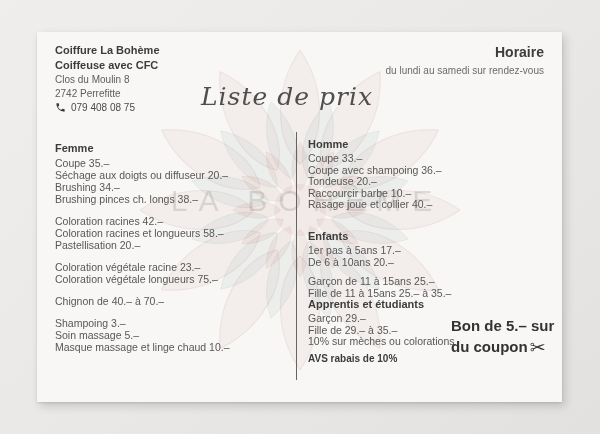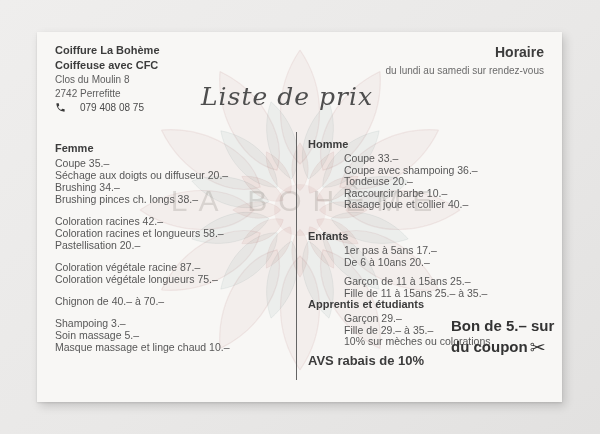--- a/index.html
+++ b/index.html
@@ -20,43 +20,43 @@
   .wm-text{
     position:absolute;left:105px;top:152px;width:330px;text-align:center;
     font-size:30px;letter-spacing:11px;white-space:nowrap;
     color:rgba(125,118,110,0.22);pointer-events:none;
   }
   
   .info{position:absolute;left:18px;top:11px;}
   .biz-name{font-size:11px;font-weight:700;color:#3c3c3c;line-height:15px;}
   .biz-owner{font-size:10px;font-weight:700;color:#3c3c3c;line-height:14px;margin-bottom:9px;}
   .addr{font-size:10px;color:#5d5d5d;line-height:14px;}
-  .phone-row{display:flex;align-items:flex-end;gap:14px;font-size:10px;color:#4a4a4a;margin-top:1px;}
+  .phone-row{display:flex;align-items:flex-end;gap:5px;font-size:10px;color:#4a4a4a;margin-top:1px;}
   .phone-row svg{display:block;}
   .title{
     position:absolute;left:140px;top:50px;width:220px;text-align:center;
     font-family:"DejaVu Serif",serif;font-style:italic;
     font-size:25px;color:#4e4e4e;letter-spacing:1px;
   }
   .hours{position:absolute;right:18px;top:12px;text-align:right;}
   .hours-label{font-size:14px;font-weight:700;color:#3c3c3c;}
   .hours-text{font-size:10px;color:#6b6b6b;margin-top:5px;}
   
   .col-header{font-size:11px;font-weight:700;color:#3c3c3c;line-height:13px;margin-bottom:2px;}
   .line{font-size:10.5px;color:#575757;line-height:12px;}
   .group{margin-bottom:10px;}
   .col-left{position:absolute;left:18px;top:110px;width:235px;}
   .divider{position:absolute;left:259px;top:100px;width:1px;height:248px;background:#646464;}
   .sec{position:absolute;left:271px;width:185px;}
   .sec-homme{top:106px;}
   .sec-enfants{top:198px;}
   .sec-apprentis{top:266px;}
   .sec .group{margin-bottom:8px;}
-  .sec .line{line-height:11.5px;padding-left:36px;}
-  .avs{position:absolute;left:271px;top:321px;font-size:13px;font-weight:700;color:#3c3c3c;}
+  .sec .line{line-height:11.5px;}
+  .avs{position:absolute;left:271px;top:321px;font-size:10px;font-weight:700;color:#3c3c3c;}
   
   .coupon{
     position:absolute;left:414px;top:283px;width:142px;
     font-size:15px;font-weight:700;color:#333;line-height:21px;
   }
   .scissors{font-size:19px;font-weight:400;margin-left:2px;vertical-align:-2px;display:inline-block;}
 </style>
 </head>
 <body>
 
@@ -143,21 +143,21 @@
           <div class="line">Séchage aux doigts ou diffuseur 20.–</div>
           <div class="line">Brushing 34.–</div>
           <div class="line">Brushing pinces ch. longs 38.–</div>
         </div>
       <div class="group">
           <div class="line">Coloration racines 42.–</div>
           <div class="line">Coloration racines et longueurs 58.–</div>
           <div class="line">Pastellisation 20.–</div>
         </div>
       <div class="group">
-          <div class="line">Coloration végétale racine 87.–</div>
+          <div class="line">Coloration végétale racine 23.–</div>
           <div class="line">Coloration végétale longueurs 75.–</div>
         </div>
       <div class="group">
           <div class="line">Chignon de 40.– à 70.–</div>
         </div>
       <div class="group">
           <div class="line">Shampoing 3.–</div>
           <div class="line">Soin massage 5.–</div>
           <div class="line">Masque massage et linge chaud 10.–</div>
         </div>

